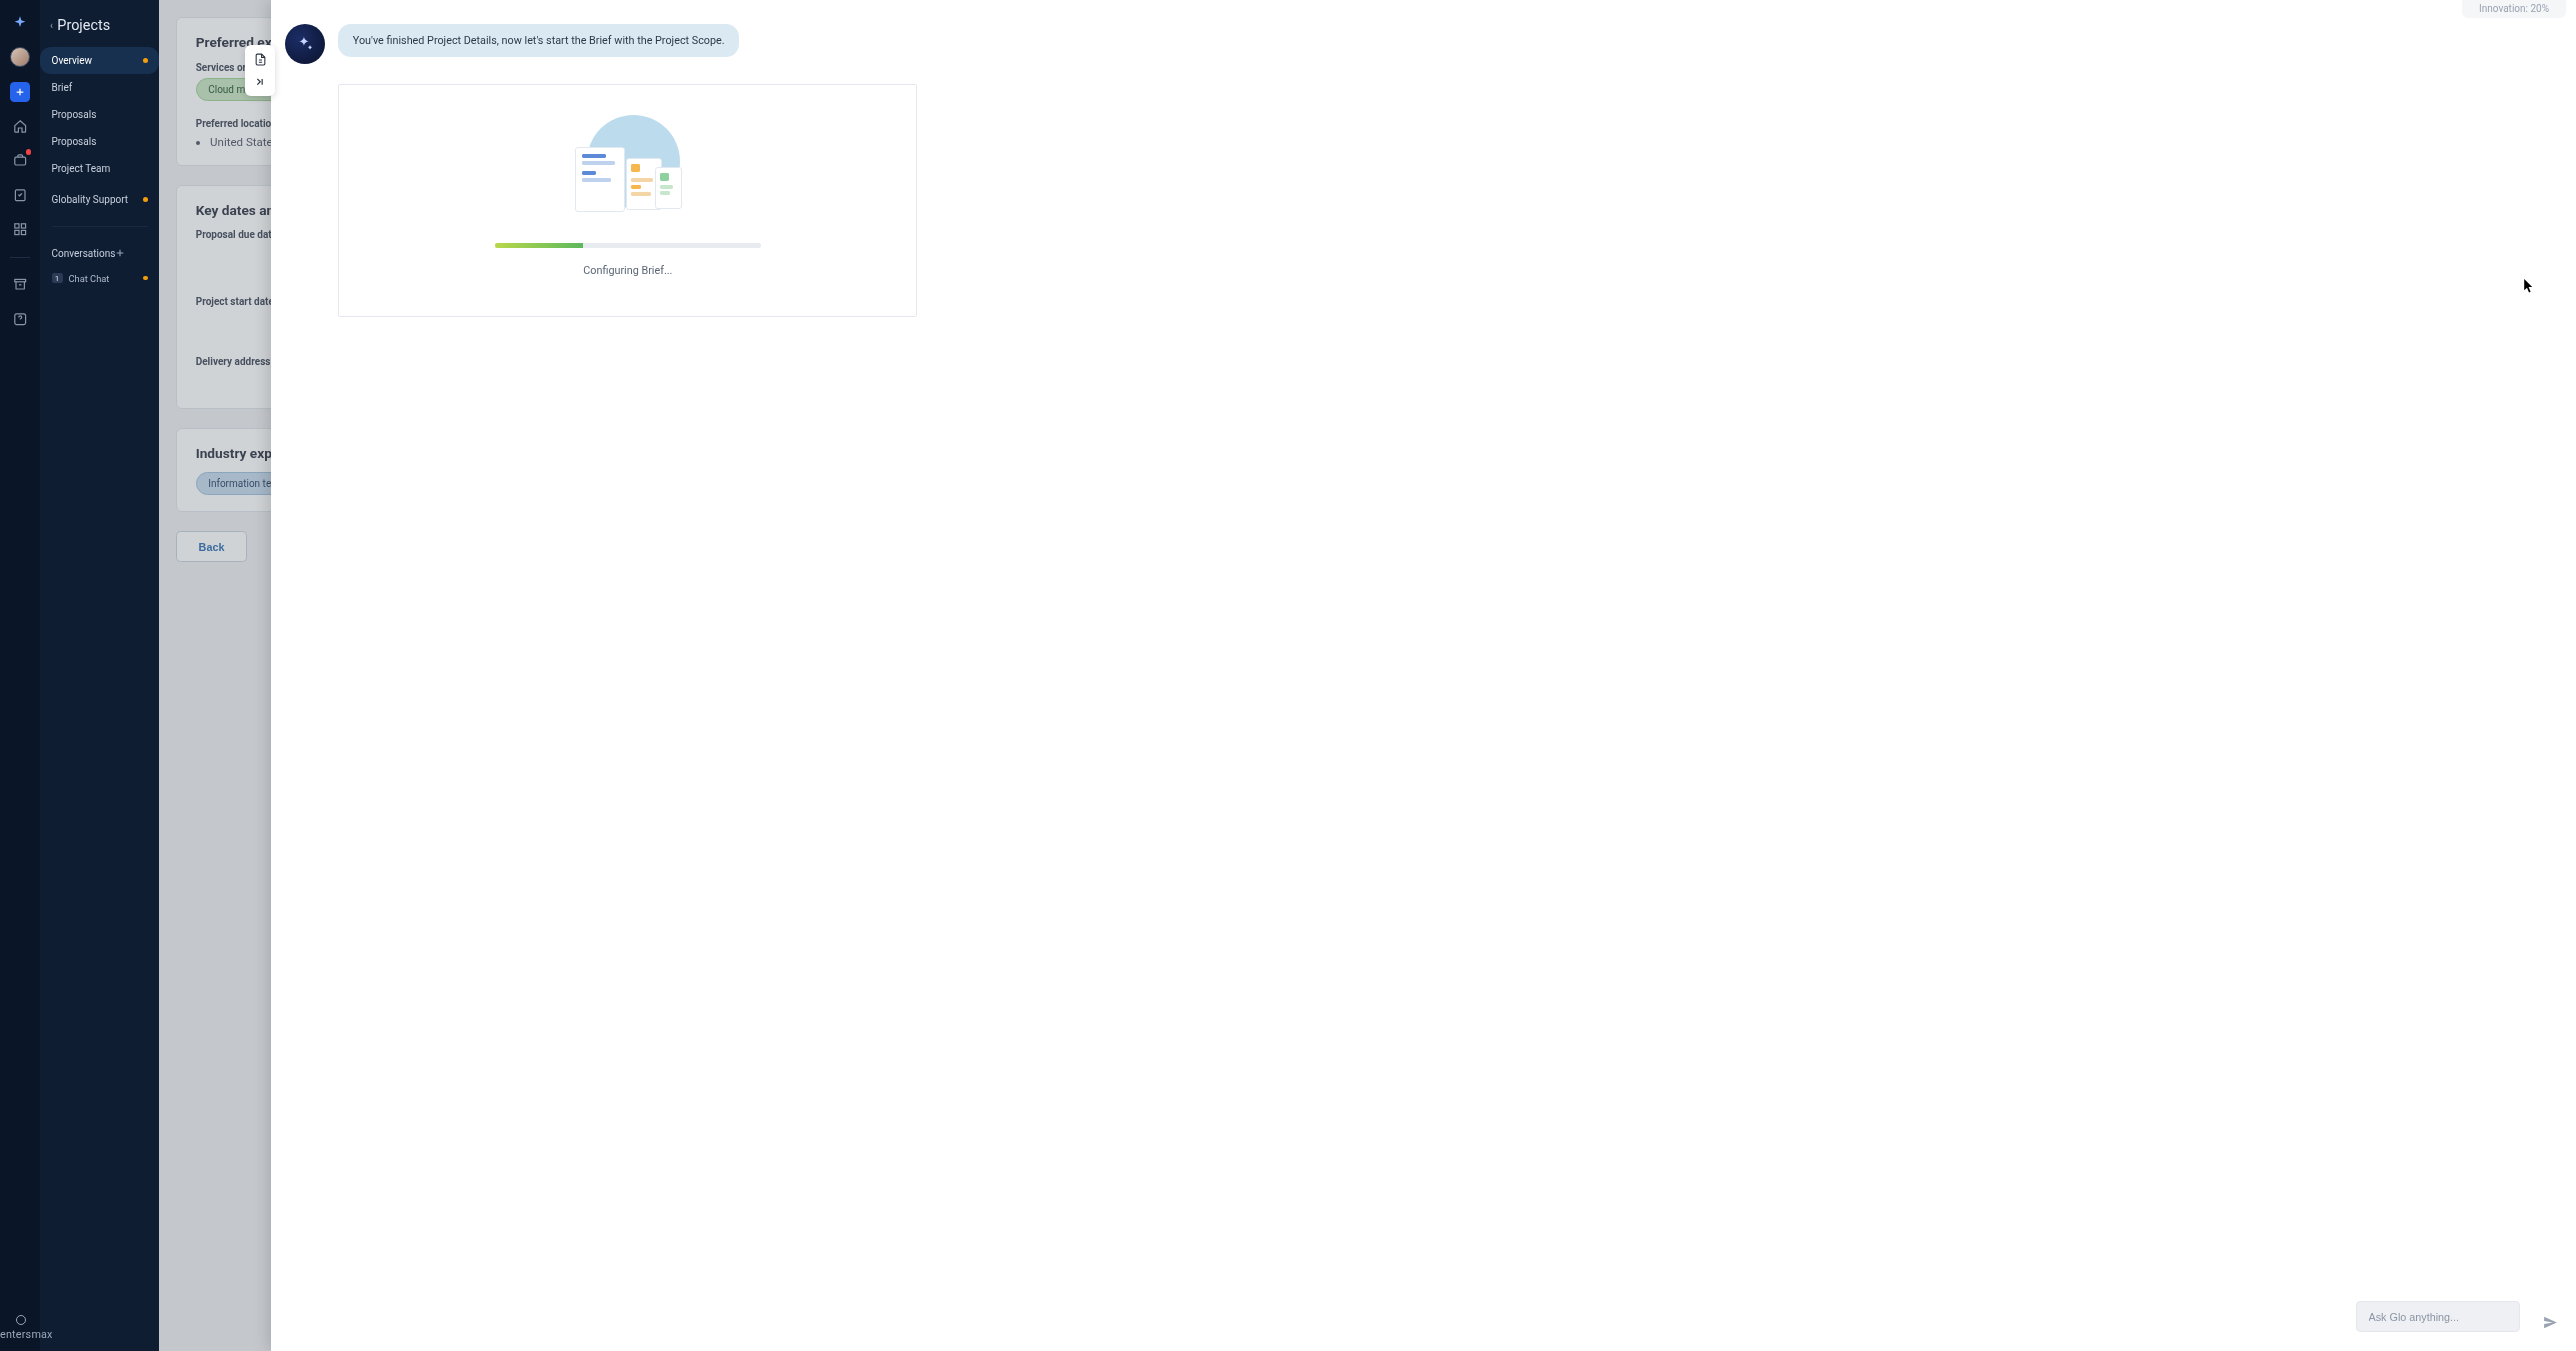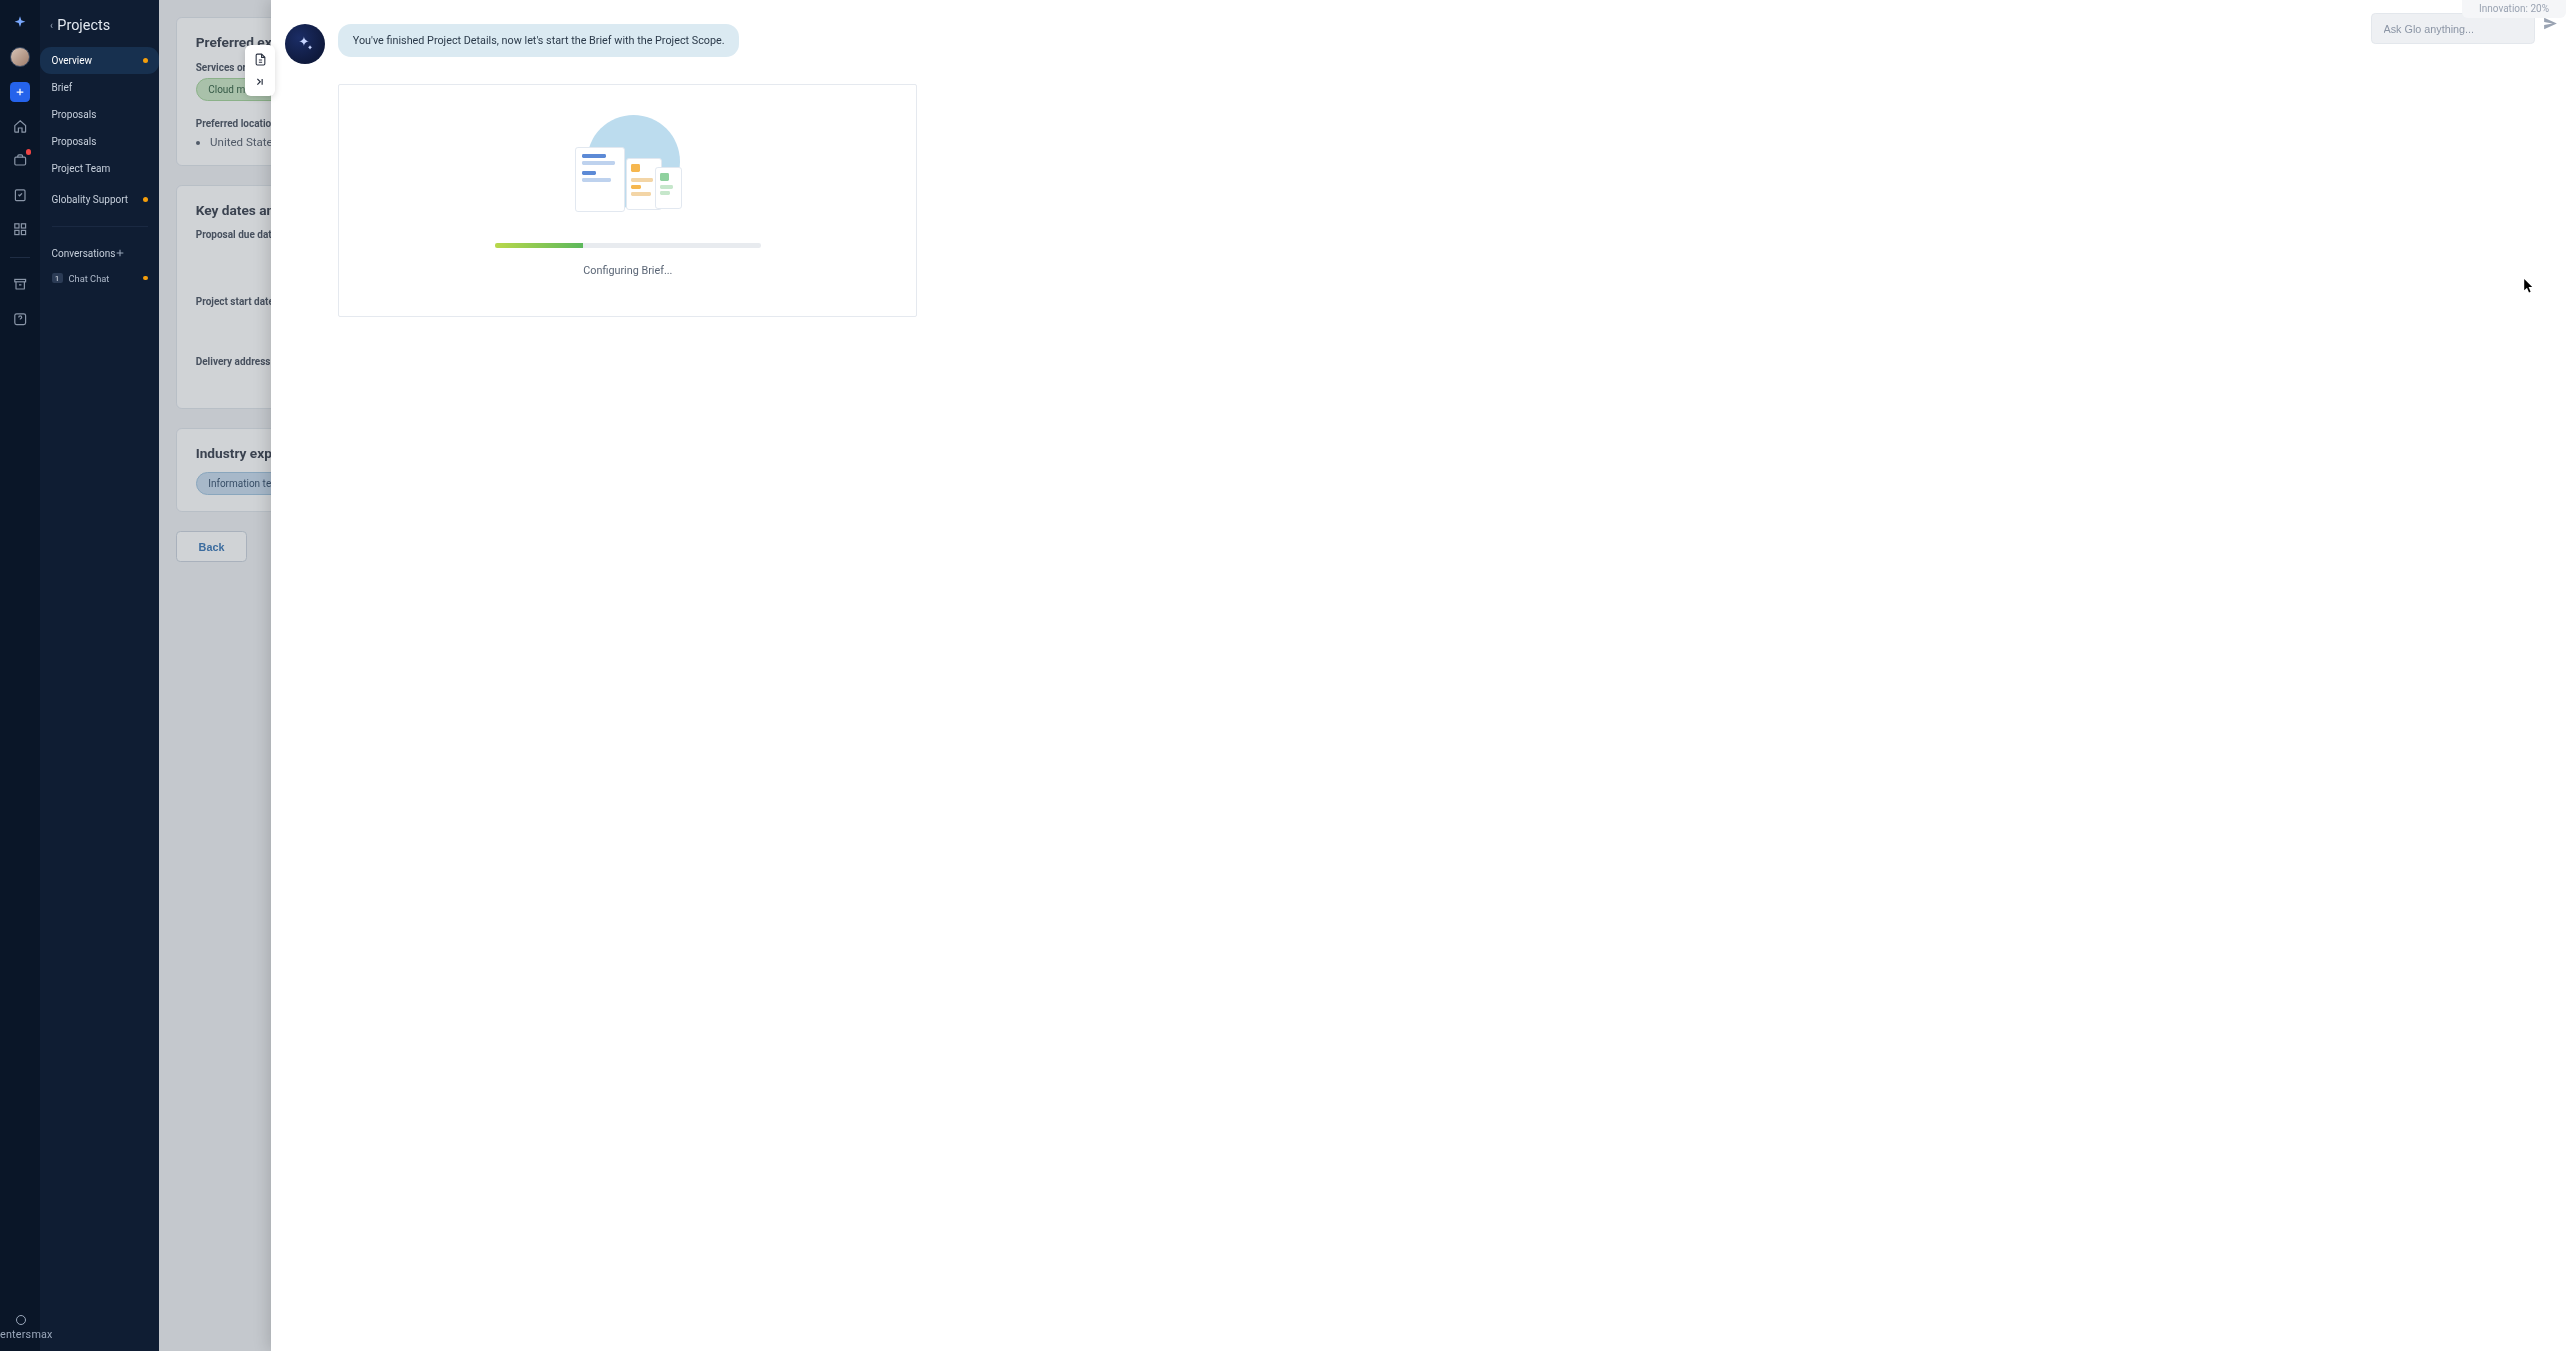--- a/index.html
+++ b/index.html
@@ -251,21 +251,21 @@
   width: 266px; height: 4.3px; background: #e8ebef; border-radius: 2.2px; overflow: hidden; margin-bottom: 16px;
 }
 .progress .bar {
   height: 100%; width: 33%;
   background: linear-gradient(90deg, #b9d84a, #5cb85c);
 }
 .loading-text { color: #5b6676; font-size: 10.8px; }
 
 
 .input-bar {
-  display: flex; align-items: flex-start; gap: 5px;
+  display: flex; align-items: flex-end; gap: 20px;
   padding: 13px 16px 18.7px 16px;
 }
 .input-bar input {
   flex: 1;
   background: #eef0f3;
   border: 0.7px solid #e3e7ec;
   border-radius: 4.3px;
   padding: 8.6px 11.5px;
   font-size: 10.8px;
   color: #4a5362;

